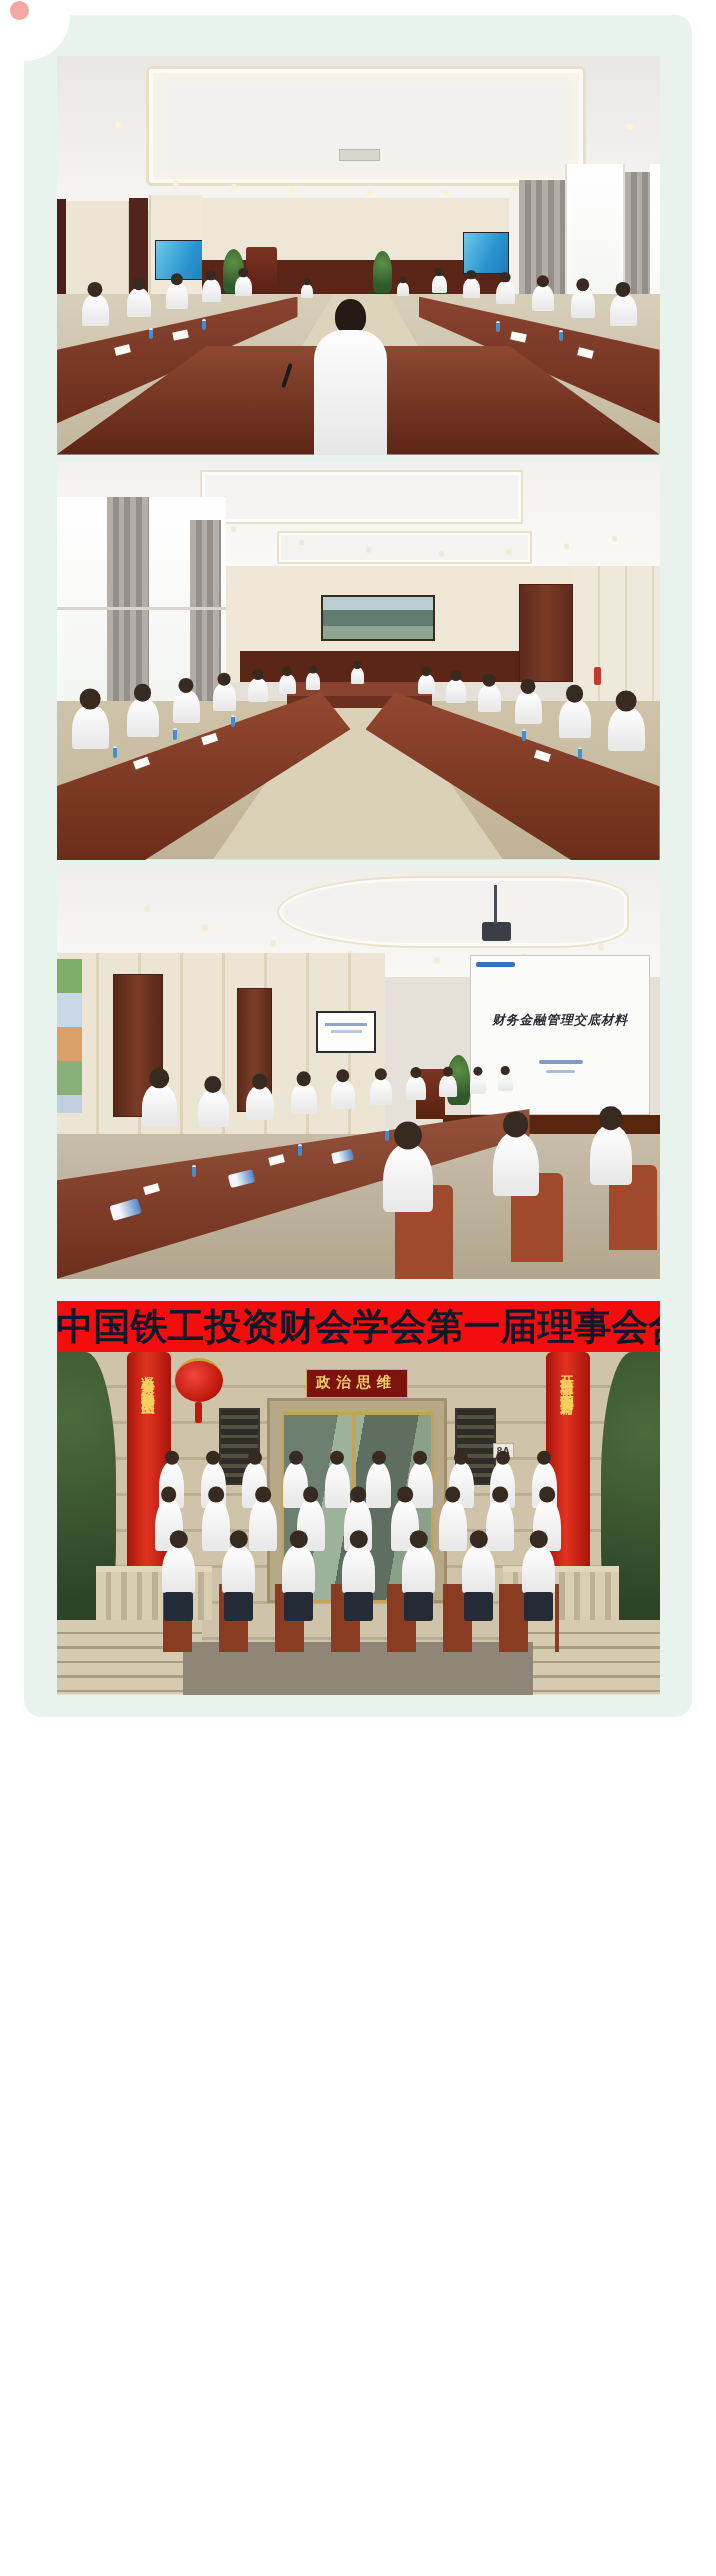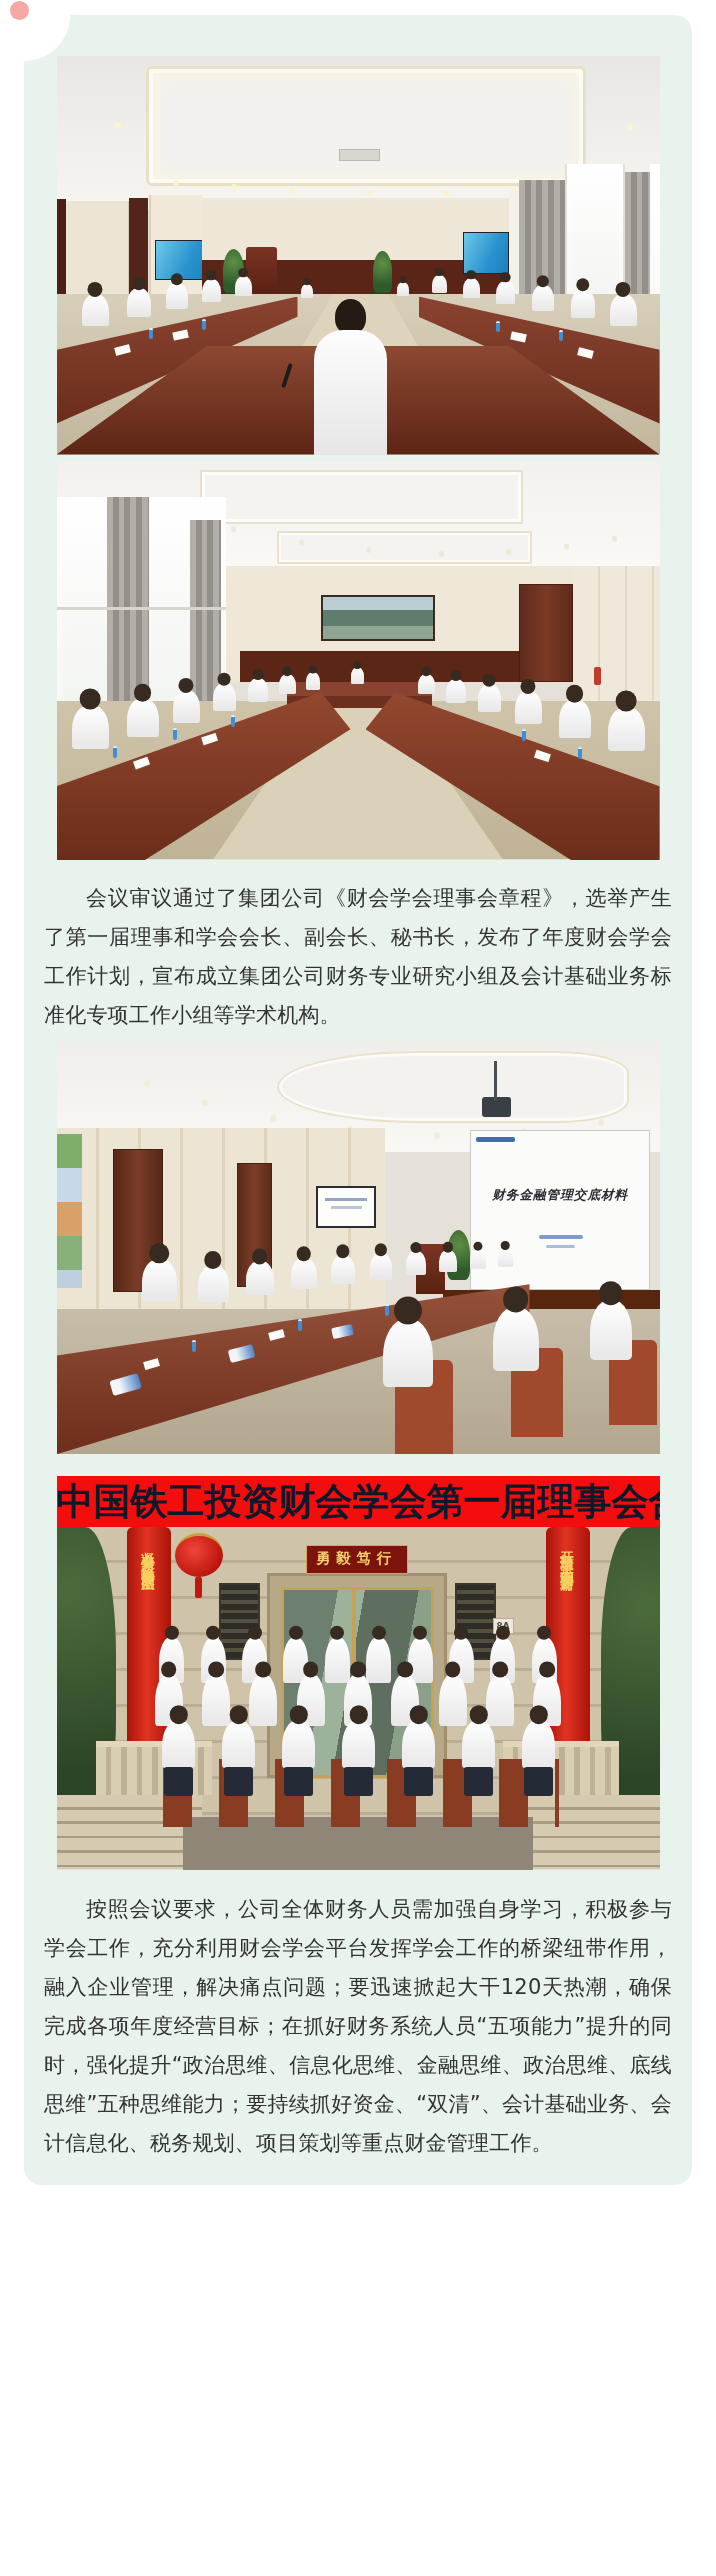--- a/index.html
+++ b/index.html
@@ -161,21 +161,20 @@
     <div class="psn" style="left:249px;top:210px;width:14.5px;height:17.4px;"></div>
     <div class="psn" style="left:294px;top:205px;width:13.5px;height:16.4px;"></div>
     <div class="psn" style="left:551px;top:245px;width:37px;height:44px;"></div>
     <div class="psn" style="left:502px;top:237px;width:32px;height:39px;"></div>
     <div class="psn" style="left:458px;top:229px;width:27px;height:33px;"></div>
     <div class="psn" style="left:421px;top:222px;width:23px;height:28px;"></div>
     <div class="psn" style="left:389px;top:217px;width:20px;height:24px;"></div>
     <div class="psn" style="left:361px;top:212px;width:17.4px;height:20px;"></div>
   </figure>
 
-  <p class="para" style="margin-top:19.3px;">会议审议通过了集团公司《财会学会理事会章程》，选举产生了第一届理事和学会会长、副会长、秘书长，发布了年度财会学会工作计划，宣布成立集团公司财务专业研究小组及会计基础业务标准化专项工作小组等学术机构。</p>
 
   <figure class="photo" style="height:413px;margin-top:5.8px;">
     <div style="left:0;top:0;width:603px;height:111px;background:linear-gradient(180deg,#efeeea,#f9f8f5);"></div>
     <div style="left:222px;top:11.6px;width:348px;height:68px;background:#f4f2ee;border:3.9px solid #fcfbf7;box-shadow:0 0 0 1.9px #eae1c8;border-radius:40% 20% 20% 40%/50% 30% 30% 50%;"></div>
     <div style="left:87px;top:39px;width:6.8px;height:6.8px;border-radius:50%;background:#f3ecd9;box-shadow:58px 19.3px 0 #f3ecd9,126px 35px 0 #f3ecd9,203px 46px 0 #f3ecd9,290px 52px 0 #f3ecd9,377px 48px 0 #f3ecd9,454px 39px 0 #f3ecd9;"></div>
     <div style="left:0;top:87px;width:328px;height:183px;background:repeating-linear-gradient(90deg,#ece5d4 0 39px,#ded4bd 39px 42px);"></div>
     <div style="left:0;top:93px;width:25px;height:154px;background:linear-gradient(180deg,#7fae6b 0 22%,#c8d8e8 22% 44%,#d9a06a 44% 66%,#88b07a 66% 88%,#c0cfe0 88%);"></div>
     <div style="left:56px;top:108px;width:50px;height:143px;background:linear-gradient(90deg,#582818,#7a3c26 50%,#582818);border:1.9px solid #47200f;"></div>
     <div style="left:180px;top:122px;width:35px;height:124px;background:linear-gradient(90deg,#5c2a1a,#7c3e27 50%,#5c2a1a);border:1.9px solid #47200f;"></div>
     <div style="left:259px;top:145px;width:60px;height:42px;background:#fdfdfc;border:2.9px solid #2a2d33;">
@@ -224,21 +223,21 @@
 
   <div class="banner">中国铁工投资财会学会第一届理事会合影</div>
   <figure class="photo" style="height:343px;margin-top:0;">
     <div style="left:0;top:0;width:603px;height:290px;background:repeating-linear-gradient(180deg,#cfc3aa 0 33px,#b9ad93 33px 36px),repeating-linear-gradient(90deg,transparent 0 58px,#b9ad9366 58px 60px);"></div>
     <div style="left:-17.4px;top:0;width:77px;height:319px;background:radial-gradient(circle at 40% 20%,#4c6b3c,#2c4526 70%);border-radius:0 40% 40% 0;"></div>
     <div style="left:544px;top:0;width:77px;height:319px;background:radial-gradient(circle at 60% 25%,#4c6b3c,#2c4526 70%);border-radius:40% 0 0 40%;"></div>
     <div style="left:210px;top:46px;width:180px;height:205px;background:#b7a988;border:3.9px solid #a2906c;"></div>
     <div style="left:224px;top:60px;width:153px;height:191px;background:linear-gradient(100deg,#6d7f6e 0 30%,#9db29b 30% 45%,#5e6f60 45% 75%,#8aa089 75%);border:3.9px solid #c8a254;"></div>
     <div style="left:295px;top:60px;width:4.8px;height:191px;background:#c8a254;"></div>
     <div style="left:249px;top:17.4px;width:102px;height:29px;background:#7c130d;border:1.9px solid #d8a93e;text-align:center;">
-      <span style="position:static;color:#f3cf6b;font-size:14.5px;font-weight:bold;letter-spacing:5.8px;line-height:25px;">勇毅笃行</span>
+      <span style="position:static;color:#f3cf6b;font-size:14.5px;font-weight:bold;letter-spacing:5.8px;line-height:25px;">政治思维</span>
     </div>
     <div style="left:162px;top:56px;width:41px;height:77px;background:repeating-linear-gradient(0deg,#2e2c26 0 5.8px,#55503f 5.8px 9.7px);border:2.9px solid #3a382e;"></div>
     <div style="left:398px;top:56px;width:41px;height:77px;background:repeating-linear-gradient(0deg,#2e2c26 0 5.8px,#55503f 5.8px 9.7px);border:2.9px solid #3a382e;"></div>
     <div style="left:70px;top:0;width:44px;height:278px;background:linear-gradient(90deg,#a81408,#e23322 45%,#a81408);border-radius:5.8px;">
       <span style="position:static;display:block;margin:13.5px auto 0;writing-mode:vertical-rl;color:#f6cf5f;font-size:13.5px;font-weight:bold;letter-spacing:1.9px;height:251px;">凝心聚力 绘科学发展蓝图</span>
     </div>
     <div style="left:489px;top:0;width:44px;height:278px;background:linear-gradient(90deg,#a81408,#e23322 45%,#a81408);border-radius:5.8px;">
       <span style="position:static;display:block;margin:13.5px auto 0;writing-mode:vertical-rl;color:#f6cf5f;font-size:13.5px;font-weight:bold;letter-spacing:1.9px;height:251px;">开拓进取 书生态文明新篇</span>
     </div>
     <div style="left:118px;top:5.8px;width:48px;height:44px;background:radial-gradient(circle at 40% 35%,#f1453a,#b50f06 80%);border-radius:50%;border-top:3.9px solid #caa035;"></div>
@@ -277,15 +276,14 @@
       <div class="psn" style="width:33px;height:48px;"></div>
         <div class="psn" style="width:33px;height:48px;"></div>
       <div class="psn" style="width:33px;height:48px;"></div>
         <div class="psn" style="width:33px;height:48px;"></div>
       <div class="psn" style="width:33px;height:48px;"></div>
         <div class="psn" style="width:33px;height:48px;"></div>
       <div class="psn" style="width:33px;height:48px;"></div>
     </div>
   </figure>
 
-  <p class="para" style="margin-top:19.3px;">按照会议要求，公司全体财务人员需加强自身学习，积极参与学会工作，充分利用财会学会平台发挥学会工作的桥梁纽带作用，融入企业管理，解决痛点问题；要迅速掀起大干120天热潮，确保完成各项年度经营目标；在抓好财务系统人员“五项能力”提升的同时，强化提升“政治思维、信息化思维、金融思维、政治思维、底线思维”五种思维能力；要持续抓好资金、“双清”、会计基础业务、会计信息化、税务规划、项目策划等重点财金管理工作。</p>
 </div>
 
 
 </body></html>

